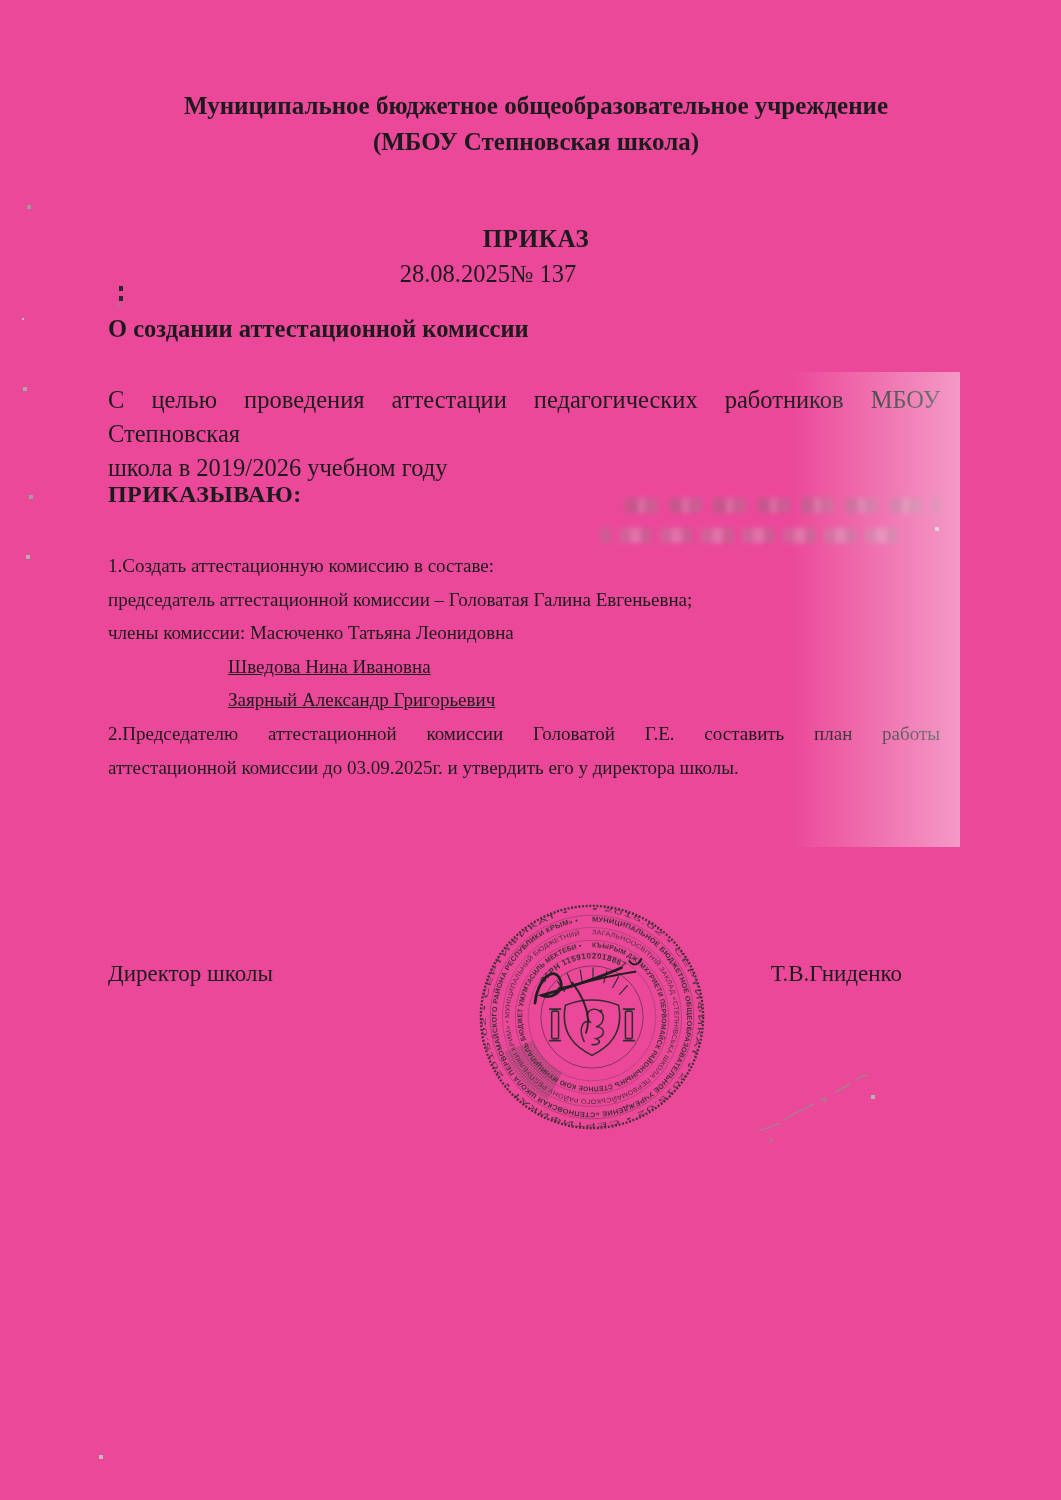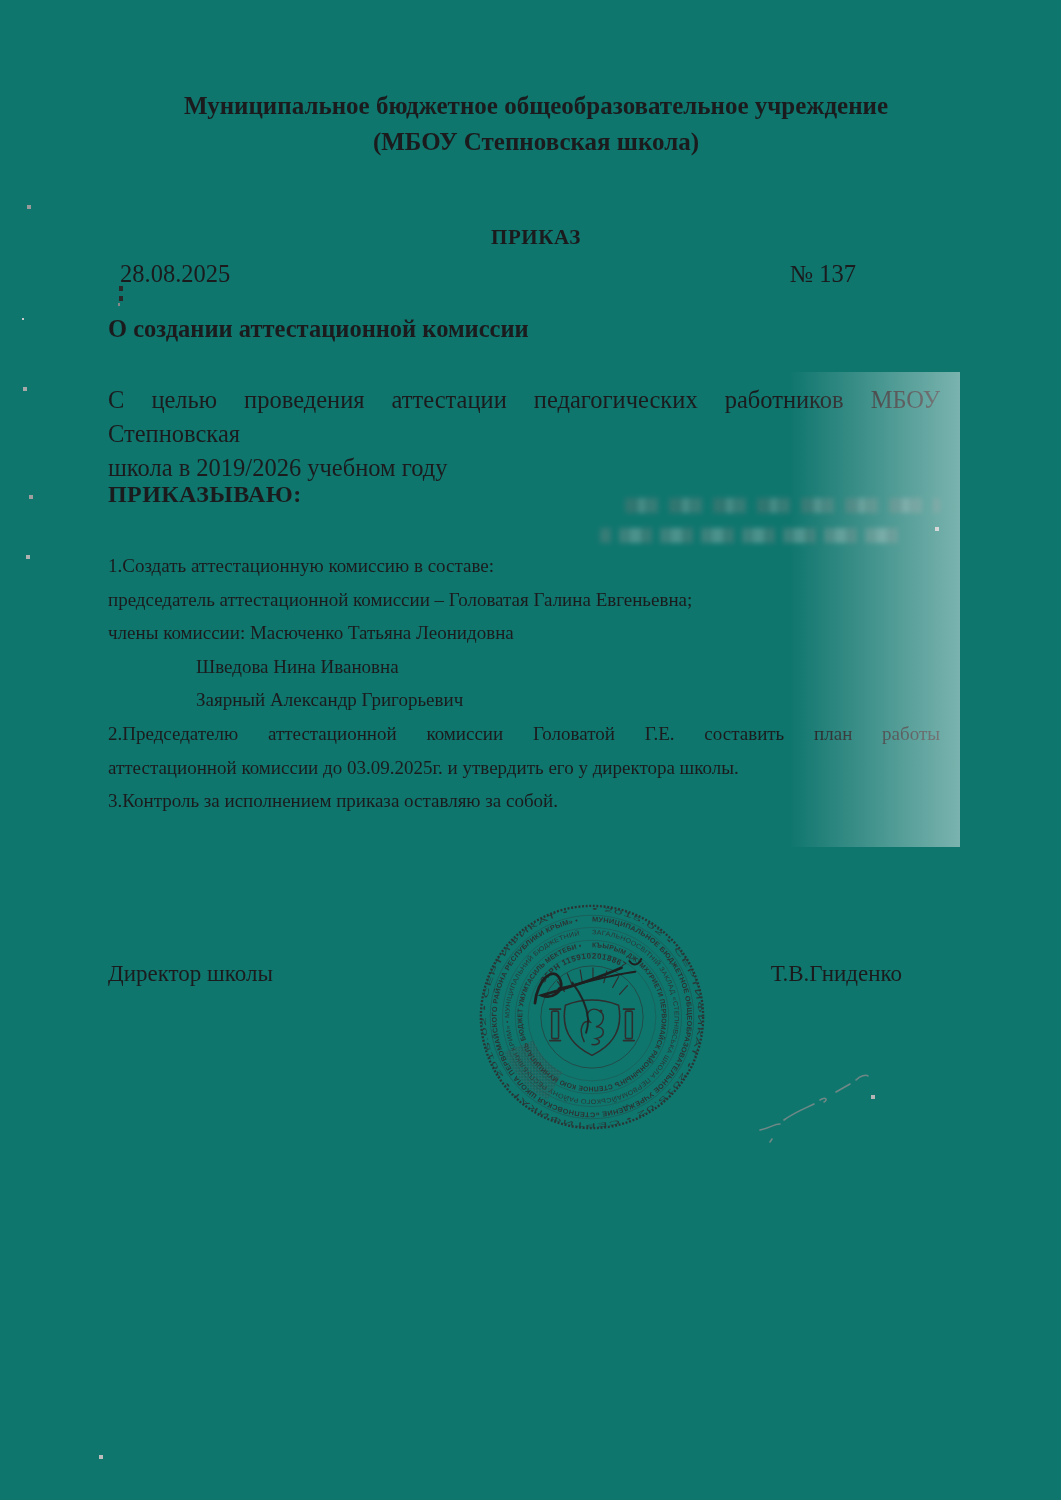--- a/index.html
+++ b/index.html
@@ -1,34 +1,34 @@
 <!DOCTYPE html>
 <html><head>
 <meta charset="utf-8">
 <style>
   html,body{margin:0;padding:0;background:#ffffff;}
   body{width:1061px;height:1500px;position:relative;overflow:hidden;
        font-family:"Liberation Serif",serif;color:#1b1b1d;}
-  .page{position:absolute;inset:0;background:#0f766e;}
+  .page{position:absolute;inset:0;background:#ec4899;}
   .content{position:absolute;left:108px;width:832px;top:0;height:1500px;}
 
   .hdr{position:absolute;top:88px;left:0;right:-24px;text-align:center;
        font-weight:700;font-size:25px;line-height:36px;}
   .order-title{position:absolute;top:225px;left:0;right:-24px;text-align:center;
-       font-weight:700;font-size:21px;letter-spacing:.6px;}
+       font-weight:700;font-size:25px;letter-spacing:.6px;}
   .date-row{position:absolute;top:257px;left:12px;right:0;display:flex;
-       justify-content:space-between;font-size:24.5px;line-height:34px;}
+       justify-content:center;font-size:24.5px;line-height:34px;}
   .order-number{padding-right:84px;}
   .subject{position:absolute;top:315px;left:0;font-weight:700;font-size:24.5px;}
   .preamble{position:absolute;top:383px;left:0;right:0;font-size:24.5px;line-height:34px;}
   .jline{text-align:justify;text-align-last:justify;}
   .resolve{position:absolute;top:481px;left:0;font-weight:700;font-size:24px;letter-spacing:.4px;}
   .bodytext{position:absolute;top:549px;left:0;right:0;font-size:19px;line-height:33.6px;}
   .bline{white-space:nowrap;}
-  .indent{margin-left:88px;}
+  .indent{margin-left:120px;text-decoration:underline;}
   .sign-row{position:absolute;top:961px;left:0;right:0;display:flex;
        justify-content:space-between;font-size:23px;}
   .sign-name{padding-right:38px;}
 
   
   .colon-artifact{position:absolute;left:119px;top:286px;width:4px;height:5px;background:#2a2a2a;
        box-shadow:0 10px 0 0 #2a2a2a, -2px 16px 0 -1px #888;}
   .specks{position:absolute;left:0;top:0;width:2px;height:2px;background:transparent;
        box-shadow:28px 206px 0 1px #9a9a9a, 24px 388px 0 1px #a8a8a8,
                   30px 496px 0 1px #9f9f9f, 27px 556px 0 1px #b0b0b0,
@@ -73,21 +73,20 @@
     <div class="resolve">ПРИКАЗЫВАЮ:</div>
 
     <div class="bodytext">
       <div class="bline">1.Создать аттестационную комиссию в составе:</div>
       <div class="bline">председатель аттестационной комиссии – Головатая Галина Евгеньевна;</div>
       <div class="bline">члены комиссии: Масюченко Татьяна Леонидовна</div>
       <div class="bline indent">Шведова Нина Ивановна</div>
       <div class="bline indent">Заярный Александр Григорьевич</div>
       <div class="jline">2.Председателю аттестационной комиссии  Головатой Г.Е. составить план работы</div>
       <div>аттестационной комиссии до 03.09.2025г. и утвердить его у директора школы.</div>
-      <div class="bline">3.Контроль за исполнением приказа оставляю за собой.</div>
     </div>
 
     <div class="sign-row">
       <span>Директор школы</span>
       <span class="sign-name">Т.В.Гниденко</span>
     </div>
   </div>
 
   <div class="stamp-wrap">
     <svg viewBox="-120 -120 240 240" width="236" height="236">

